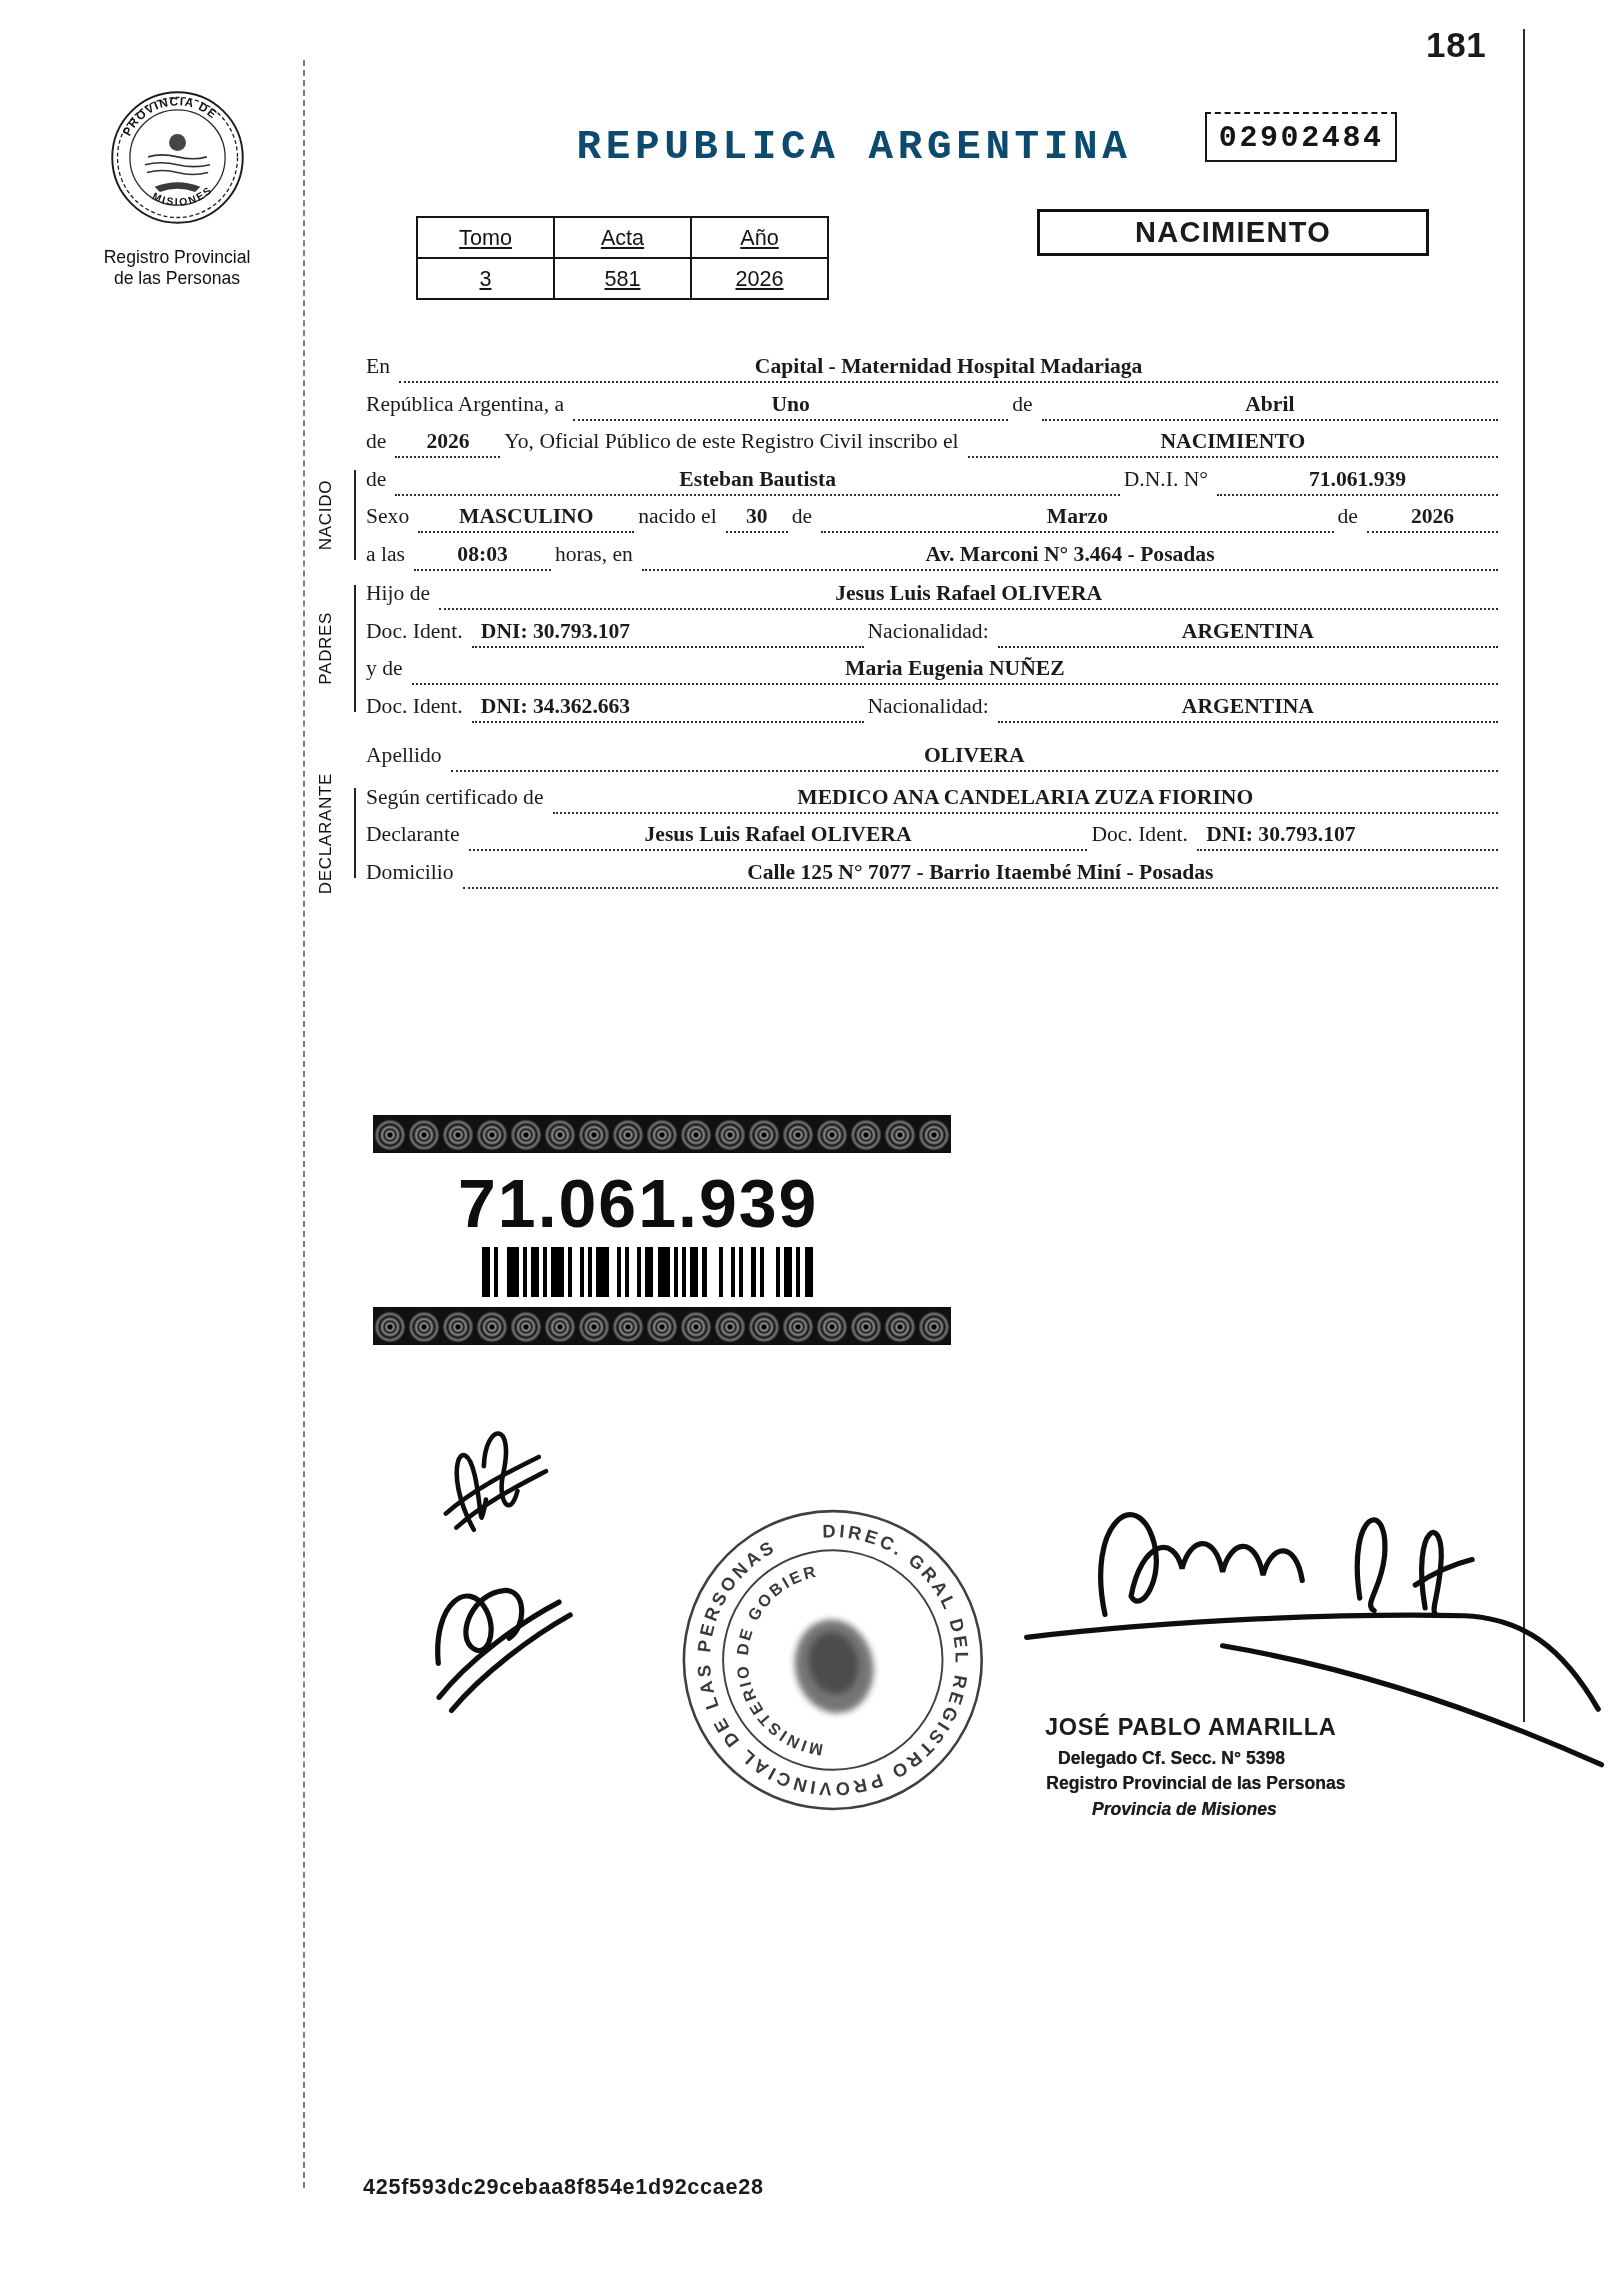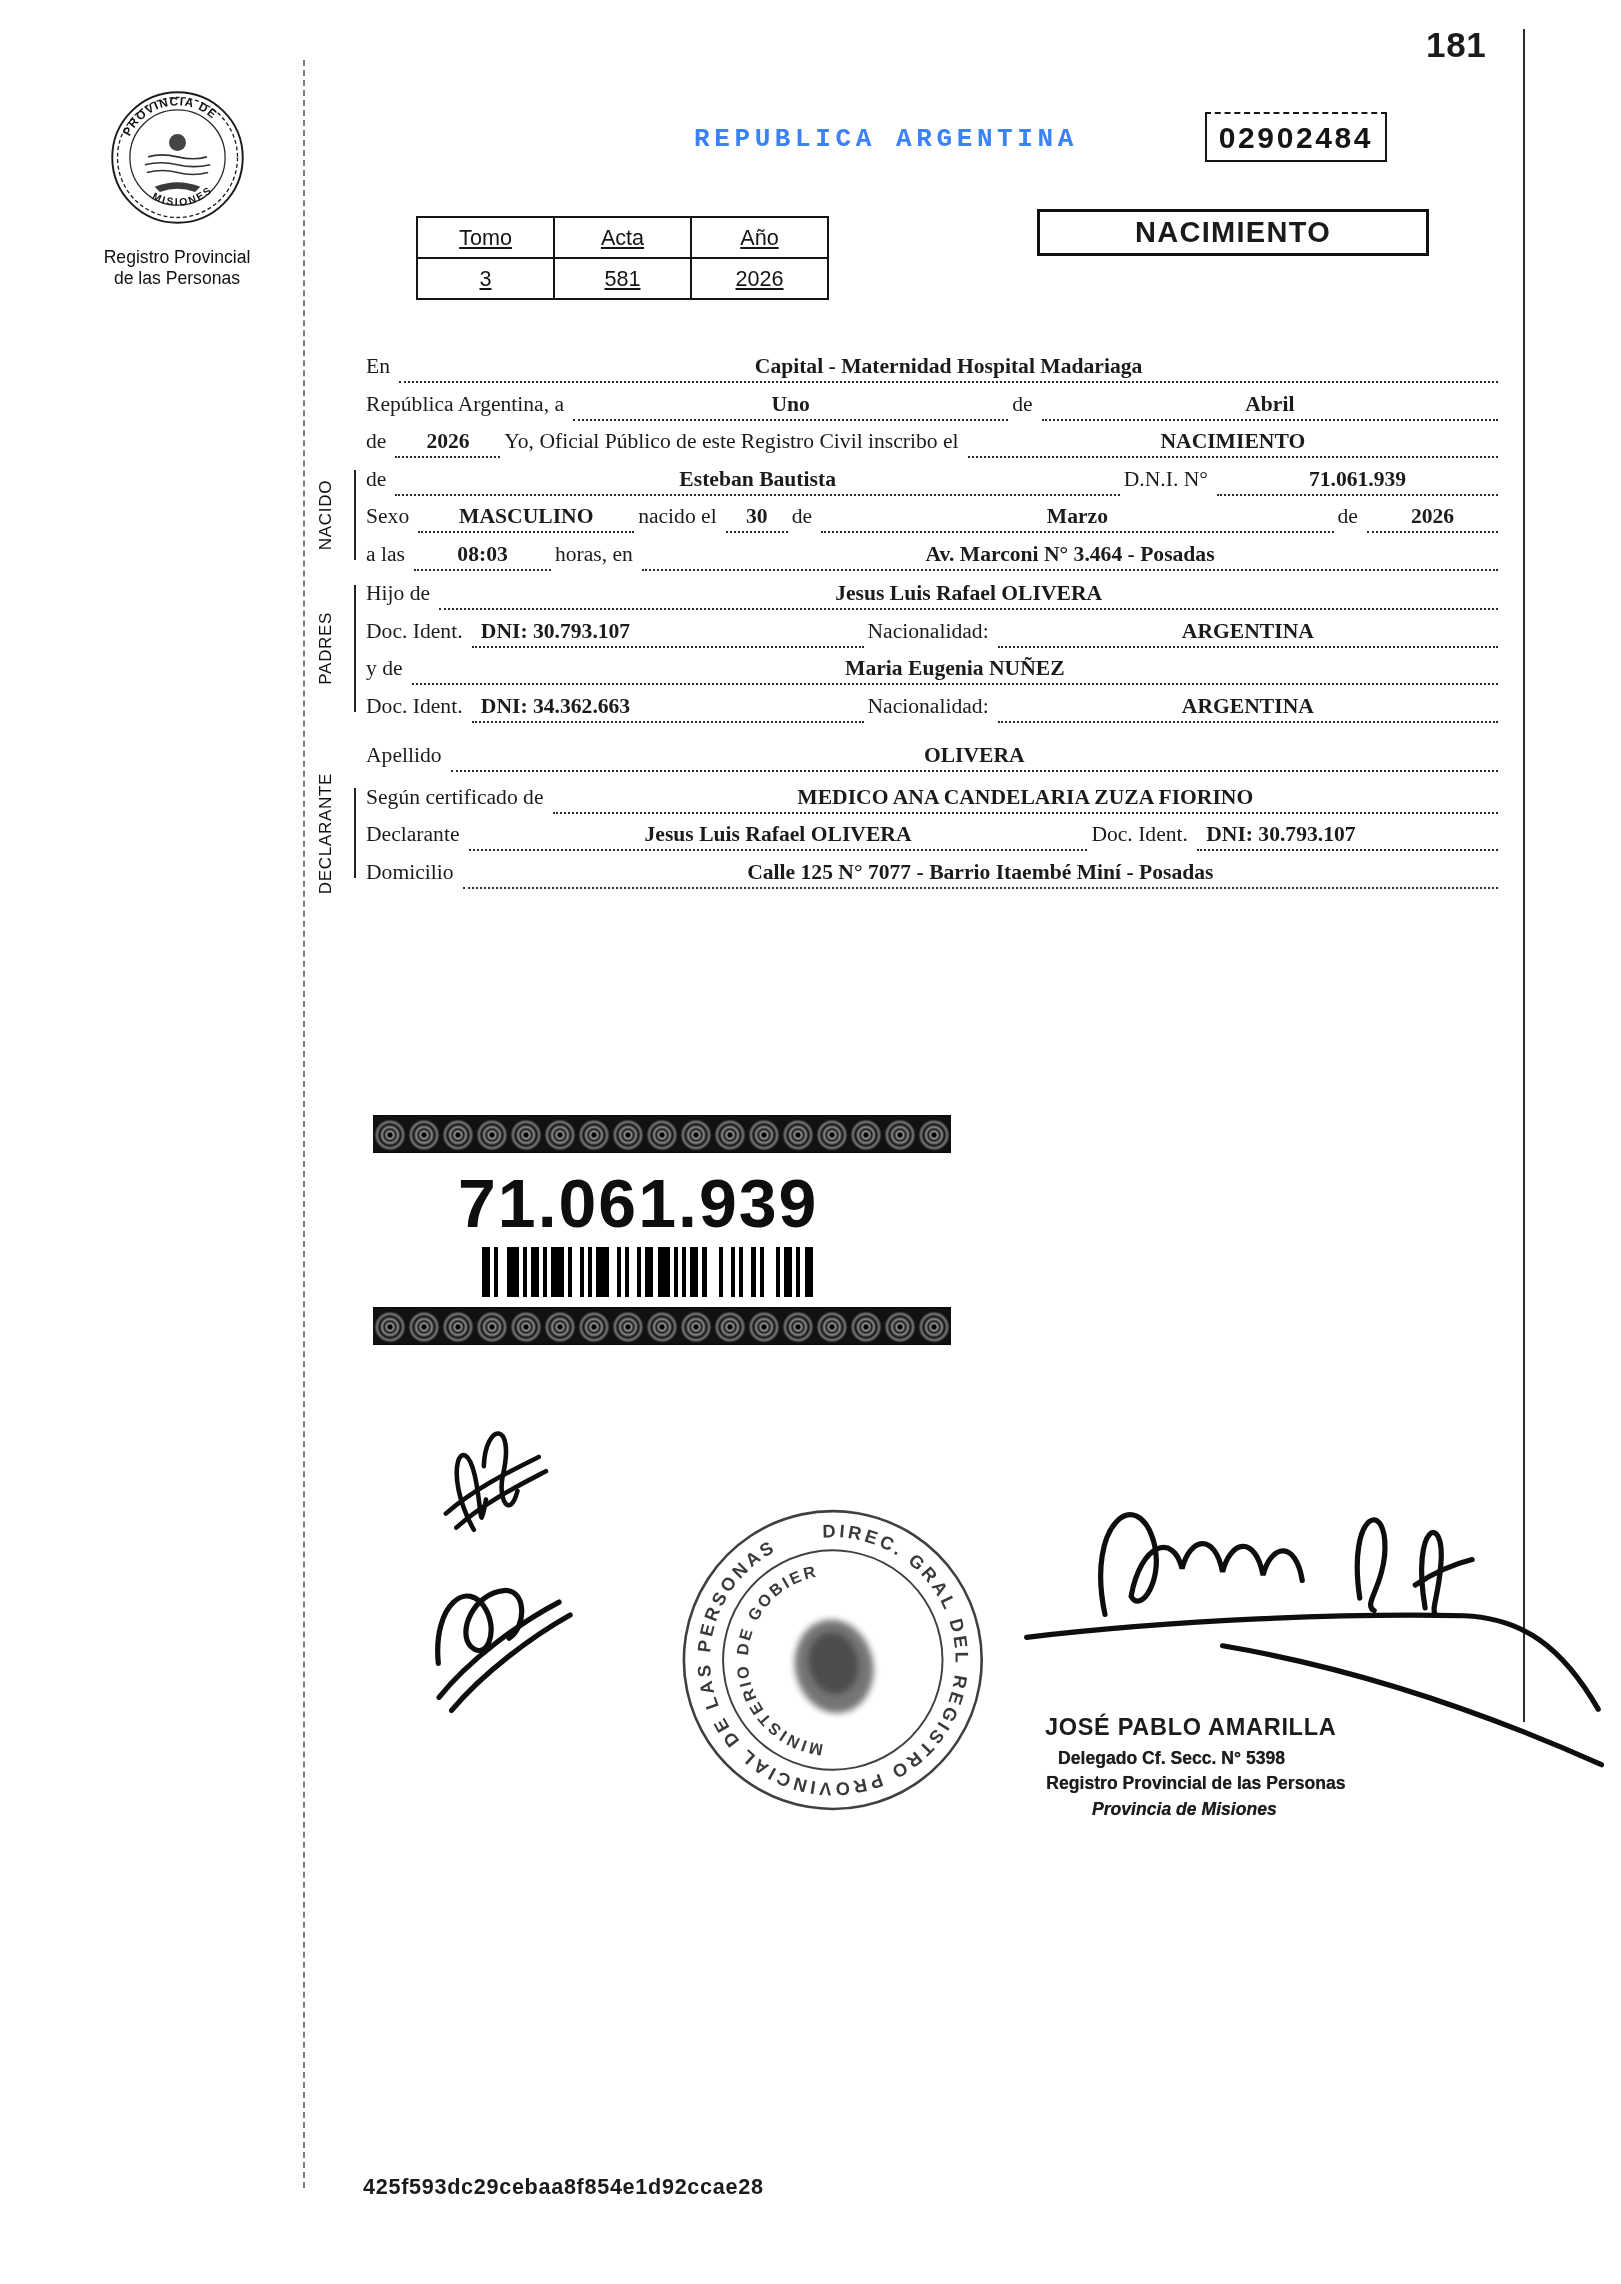--- a/index.html
+++ b/index.html
@@ -12,25 +12,25 @@
   
   .fold-left { position:absolute; left:303px; top:60px; height:2128px; width:0; border-left:2px dashed #7d7d7d; }
   .edge-right { position:absolute; left:1523px; top:29px; width:2px; height:1693px; background:#2e2e2e; }
   .page-number { position:absolute; left:1426px; top:25px; font-size:35px; font-weight:600; letter-spacing:0.7px; }
 
   
   .emblem { position:absolute; left:97px; top:89px; width:160px; text-align:center; }
   .emblem-caption { margin-top:19px; font-size:17.6px; line-height:1.2; color:#111; }
 
   
-  .doc-title { position:absolute; left:592px; top:124px; width:588px; text-align:center;
-    font-family:"Liberation Mono", monospace; font-weight:700; font-size:26px; letter-spacing:4.6px; color:#3b82f6; }
+  .doc-title { position:absolute; left:560px; top:124px; width:588px; text-align:center;
+    font-family:"Liberation Mono", monospace; font-weight:700; font-size:41px; letter-spacing:4.6px; color:#0c4a6e; }
   .serial-box { position:absolute; left:1205px; top:112px; padding:6.5px 11.8px 5.2px;
     border:2px solid #161616; border-top:2px dashed #161616;
-    font-family:Liberation Sans, sans-serif; font-weight:700; font-size:30px; letter-spacing:2.6px; color:#151515; }
+    font-family:Liberation Mono, monospace; font-weight:700; font-size:30px; letter-spacing:2.6px; color:#151515; }
   .record-table { position:absolute; left:416px; top:216px; border-collapse:collapse; font-size:21.6px; color:#151515;text-decoration:underline; }
   .record-table th, .record-table td { border:2px solid #151515; width:137px; height:41px; text-align:center; font-weight:400; }
   .act-box { position:absolute; left:1037px; top:209px; width:392px; height:47px;
     border:3.3px solid #101010; display:flex; align-items:center; justify-content:center;
     font-size:29px; font-weight:700; letter-spacing:1.3px; }
 
   
   .form { position:absolute; left:366px; top:354px; width:1132px; }
   .line { display:flex; align-items:flex-end; font-size:21.6px; margin-bottom:8.5px; column-gap:3.9px;font-family:Liberation Serif, serif; }
   .lbl { white-space:nowrap; padding:0 5.2px 3.9px 0; }

